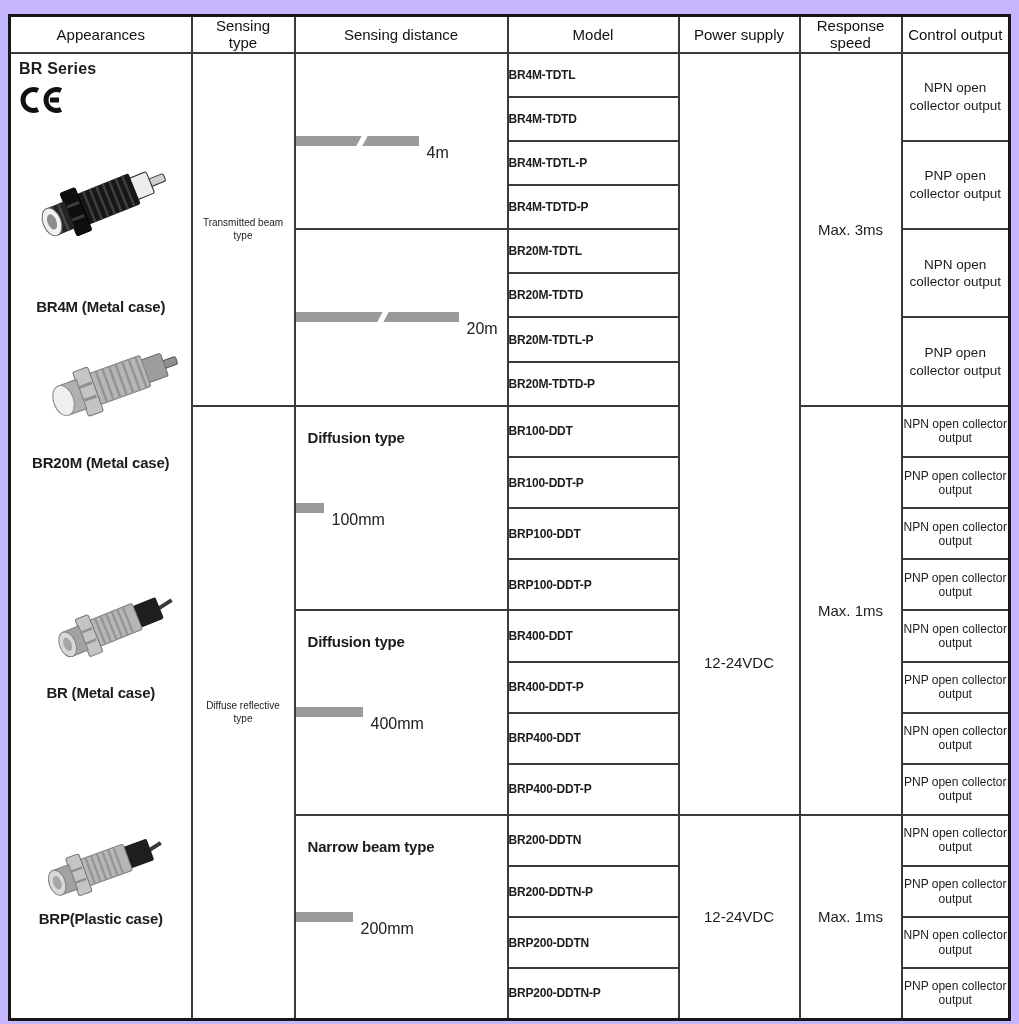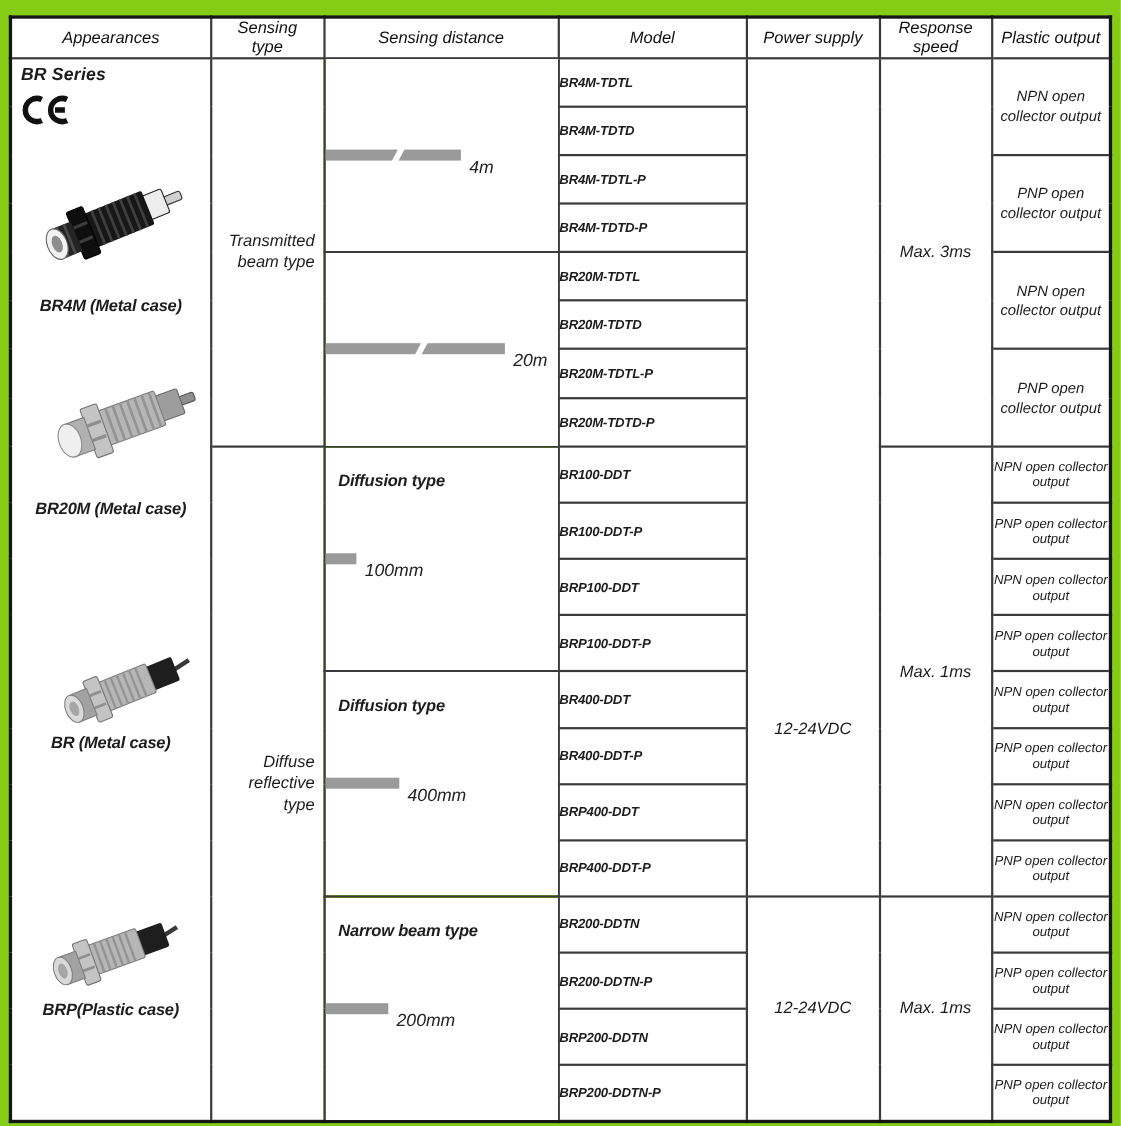--- a/index.html
+++ b/index.html
@@ -1,36 +1,36 @@
 <!DOCTYPE html>
 <html><head>
 <meta charset="utf-8">
 <style>
   html,body{margin:0;padding:0;background:#fff;}
   body{width:1019px;height:1024px;font-family:"Liberation Sans",sans-serif;color:#1c1c1c;-webkit-font-smoothing:antialiased;}
-  .page{position:relative;width:1019px;height:1024px;background:#84cc16;overflow:hidden;font-style:italic;}
+  .page{position:relative;width:1019px;height:1024px;background:#c4b5fd;overflow:hidden;}
 
   table.spec{position:absolute;left:8px;top:14px;width:1000px;border-collapse:collapse;table-layout:fixed;border:3px solid #161616;}
   table.spec th, table.spec td{border:2px solid #3a3a3a;padding:0;vertical-align:middle;background:#fff;}
   th{font-weight:normal;font-size:15px;color:#111;text-align:center;line-height:1.15;}
   tr.hdr{height:36px;}
   tr.r44{height:44px;}
   tr.r51{height:51px;}
   .hdr-narrow{max-width:64px;margin:0 auto;}
 
   
   td.appearances{vertical-align:top;margin-top:36px;}
   .app-wrap{position:relative;width:100%;height:964px;}
   .series{position:absolute;top:6px;left:8px;font-weight:bold;font-size:16px;letter-spacing:.2px;}
   .ce{position:absolute;top:32px;left:8px;}
   .app-img{position:absolute;}
   .app-label{position:absolute;width:100%;text-align:center;font-weight:bold;font-size:15px;letter-spacing:-.2px;white-space:nowrap;}
 
   
-  td.stype{text-align:right;font-size:15px;line-height:1.3;color:#1c1c1c;}
+  td.stype{text-align:center;font-size:10px;line-height:1.3;color:#1c1c1c;}
   .stype-inner{max-width:86px;margin:0 auto;}
 
   
   td.sdist{position:relative;vertical-align:middle;}
   .sd-heading{position:absolute;top:22px;left:12px;font-weight:bold;font-size:15px;letter-spacing:-.2px;white-space:nowrap;}
   .bar-row{display:flex;align-items:center;}
   .bar{height:10px;background:#9a9a9a;position:relative;flex:0 0 auto;}
   .bar.broken::after{content:"";position:absolute;top:-2px;left:52%;width:6px;height:14px;background:#fff;transform:skewX(-28deg);}
   .bar-label{margin-left:8px;font-size:16px;color:#222;white-space:nowrap;margin-top:24px;}
   .bar-4m{width:123px;}
@@ -69,21 +69,21 @@
     <tbody>
         <tr class="hdr">
       <th>Appearances</th>
       <th>
             <div class="hdr-narrow">Sensing type</div>
           </th>
       <th>Sensing distance</th>
       <th>Model</th>
       <th>Power supply</th>
       <th>Response speed</th>
-      <th>Plastic output</th>
+      <th>Control output</th>
     </tr>
 
     <tr class="r44">
       <td class="appearances" rowspan="20">
         <div class="app-wrap">
           <div class="series">BR Series</div>
           <svg class="ce" width="46" height="28" viewBox="0 0 46 28">
             <g fill="none" stroke="#111" stroke-width="5" stroke-linecap="butt">
               <path d="M19 4.5 A10.5 10.5 0 1 0 19 23.5"></path>
               <path d="M42 4.5 A10.5 10.5 0 1 0 42 23.5"></path>
@@ -108,21 +108,21 @@
               <rect x="43" y="33" width="16" height="46" rx="2" fill="#0e0e0e" stroke="#000"></rect>
               <rect x="44.5" y="47" width="13" height="3" fill="#3c3c3c"></rect>
               <rect x="44.5" y="61" width="13" height="3" fill="#3c3c3c"></rect>
               <rect x="25" y="42" width="19" height="29" fill="#242424"></rect>
               <rect x="29" y="42" width="2.5" height="29" fill="#4a4a4a"></rect>
               <rect x="36" y="42" width="2.5" height="29" fill="#4a4a4a"></rect>
               <ellipse cx="25" cy="56.5" rx="9" ry="14.5" fill="#f1f1f1" stroke="#666"></ellipse>
               <ellipse cx="25" cy="56.5" rx="4.5" ry="8" fill="#8d8d8d"></ellipse>
             </g>
           </svg>
-          <div class="app-label" style="top:216px">BR4M (Metal case)</div>
+          <div class="app-label" style="top:244px">BR4M (Metal case)</div>
 
           <svg class="app-img" style="top:274px;left:28px" width="150" height="118" viewBox="0 0 150 118">
             <g transform="rotate(-20 75 59)">
               <rect x="128" y="51" width="15" height="8" rx="2" fill="#8f8f8f" stroke="#555"></rect>
               <rect x="108" y="43" width="22" height="24" rx="2" fill="#9d9d9d" stroke="#6a6a6a"></rect>
               <rect x="56" y="38" width="54" height="33" rx="2" fill="#b6b6b6" stroke="#7d7d7d"></rect>
               <g fill="#949494">
                 <rect x="62" y="38" width="2.5" height="33"></rect>
                     <rect x="69" y="38" width="2.5" height="33"></rect>
                 <rect x="76" y="38" width="2.5" height="33"></rect>
@@ -154,21 +154,21 @@
                     <rect x="83" y="30" width="2.2" height="28"></rect>
               </g>
               <rect x="35" y="24" width="14" height="40" rx="2" fill="#c4c4c4" stroke="#757575"></rect>
               <rect x="36.5" y="37" width="11" height="2.5" fill="#8f8f8f"></rect>
               <rect x="36.5" y="49" width="11" height="2.5" fill="#8f8f8f"></rect>
               <rect x="19" y="31" width="17" height="26" fill="#a2a2a2" stroke="#7d7d7d"></rect>
               <ellipse cx="19" cy="44" rx="8" ry="13" fill="#d9d9d9" stroke="#808080"></ellipse>
               <ellipse cx="19" cy="44" rx="4" ry="7" fill="#a6a6a6"></ellipse>
             </g>
           </svg>
-          <div class="app-label" style="top:613px">BR (Metal case)</div>
+          <div class="app-label" style="top:630px">BR (Metal case)</div>
 
           <svg class="app-img" style="top:768px;left:26px" width="135" height="98" viewBox="0 0 135 98">
             <g transform="rotate(-20 67 49)">
               <path d="M116 45 l14 -3" stroke="#3a3a3a" stroke-width="4" fill="none"></path>
               <rect x="92" y="33" width="26" height="23" rx="2" fill="#1e1e1e"></rect>
               <rect x="48" y="30" width="46" height="28" rx="2" fill="#b6b6b6" stroke="#7d7d7d"></rect>
               <g fill="#949494">
                 <rect x="53" y="30" width="2.2" height="28"></rect>
                     <rect x="59" y="30" width="2.2" height="28"></rect>
                 <rect x="65" y="30" width="2.2" height="28"></rect>

